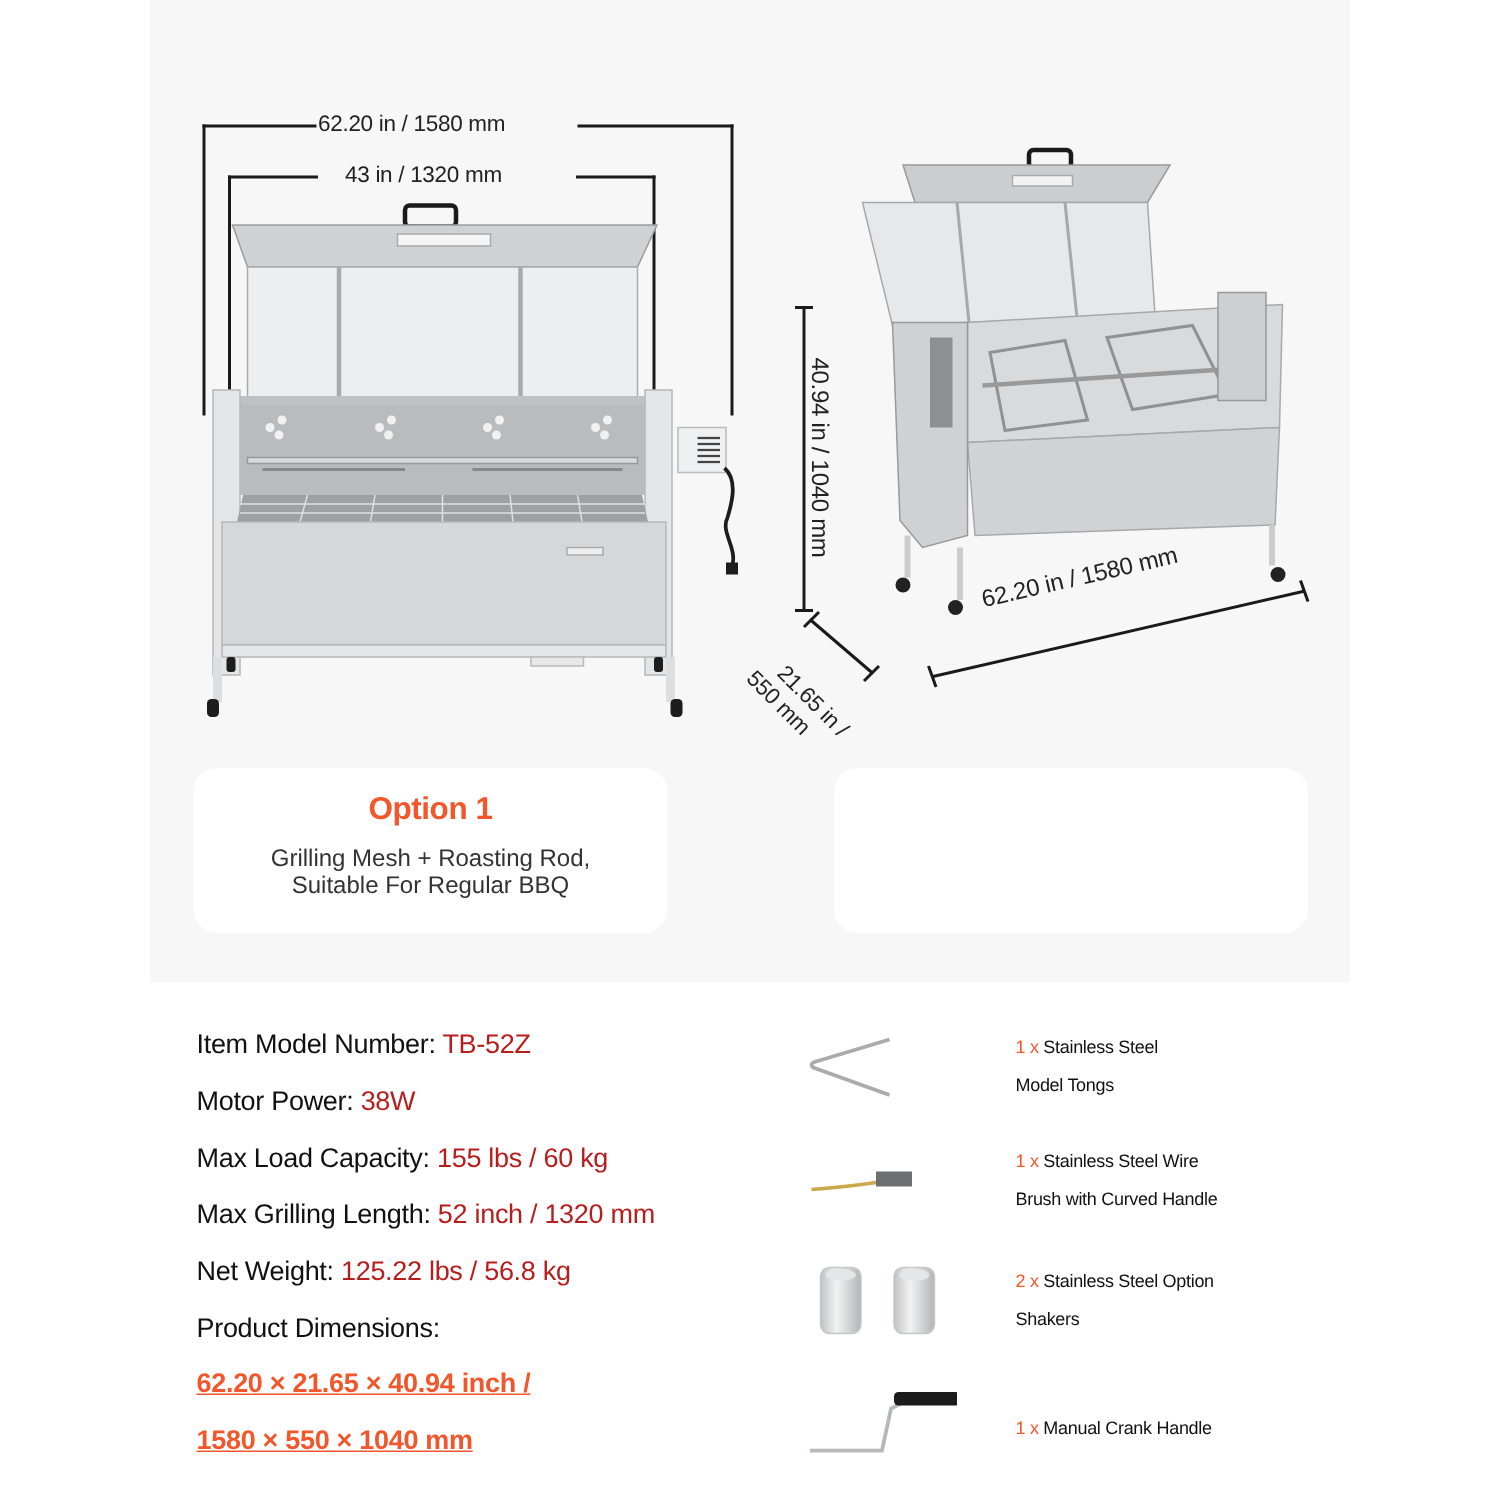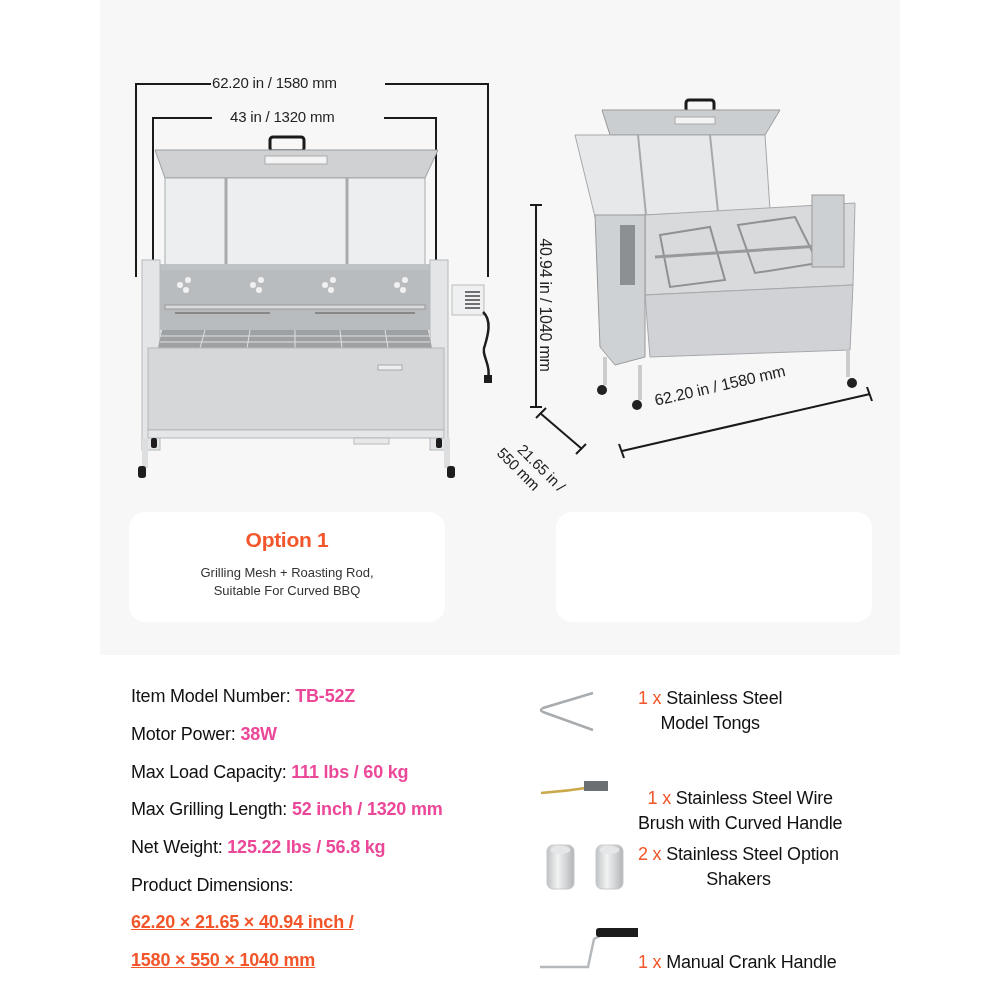--- a/index.html
+++ b/index.html
@@ -4,25 +4,25 @@
 <style>
   * { box-sizing: border-box; margin: 0; padding: 0; }
   html, body { width: 1000px; height: 1000px; background: #ffffff; overflow: hidden; }
   body { position: relative; font-family: "Liberation Sans", "DejaVu Sans", sans-serif; color: #111; }
   .panel { position: absolute; left: 100px; top: 0; width: 800px; height: 655px; background: #f7f7f7; }
   .abs { position: absolute; }
   .dim-text { position: absolute; font-size: 15px; color: #222; white-space: nowrap; letter-spacing: -0.2px; }
   .line { position: absolute; background: #1a1a1a; }
   .card { position: absolute; background: #fff; border-radius: 16px; text-align: center; }
   .card-title { font-weight: bold; font-size: 21px; color: #f2562a; margin-top: 16px; letter-spacing: -0.3px; }
-  .card-desc { font-size: 13px; color: #333; line-height: 18px; margin-top: 12px; }
+  .card-desc { font-size: 16px; color: #333; line-height: 18px; margin-top: 12px; }
   .spec { position: absolute; left: 131px; font-size: 18px; color: #111; white-space: nowrap; letter-spacing: -0.2px; }
-  .spec .val { color: #ec4899; font-weight: bold; }
+  .spec .val { color: #b91c1c; font-weight: normal; }
   .orange { color: #f2562a; font-weight: bold; text-decoration: underline; }
-  .acc-text { position: absolute; left: 638px; font-size: 18px; line-height: 25px; color: #111; letter-spacing: -0.2px; text-align: center; }
+  .acc-text { position: absolute; left: 677px; font-size: 12px; line-height: 25px; color: #111; letter-spacing: -0.2px; }
   .acc-text .qty { color: #f2562a; }
   svg { display: block; }
 </style>
 </head>
 <body>
 
 <div class="panel"></div>
 
 <div>
 
@@ -163,30 +163,30 @@
   <div class="dim-text" style="left:518px;top:432px;transform:rotate(45deg);transform-origin:left top;font-size:15px;line-height:17px;">
     <div style="margin-left:12px;">21.65 in /</div>
     <div>550 mm</div>
   </div>
 </div>
 
 <div class="card" style="left:129px;top:512px;width:316px;height:110px;">
   <div class="card-title">Option 1</div>
   <div class="card-desc">
     <div>Grilling Mesh + Roasting Rod,</div>
-    <div>Suitable For Curved BBQ</div>
+    <div>Suitable For Regular BBQ</div>
   </div>
 </div>
 <div class="card" style="left:556px;top:512px;width:316px;height:110px;">
 </div>
 
 <div>
   <div class="spec" style="top:686px;"><span>Item Model Number: </span><span class="val">TB-52Z</span></div>
   <div class="spec" style="top:724px;"><span>Motor Power: </span><span class="val">38W</span></div>
-  <div class="spec" style="top:762px;"><span>Max Load Capacity: </span><span class="val">111 lbs / 60 kg</span></div>
+  <div class="spec" style="top:762px;"><span>Max Load Capacity: </span><span class="val">155 lbs / 60 kg</span></div>
   <div class="spec" style="top:799px;"><span>Max Grilling Length: </span><span class="val">52 inch / 1320 mm</span></div>
   <div class="spec" style="top:837px;"><span>Net Weight: </span><span class="val">125.22 lbs / 56.8 kg</span></div>
   <div class="spec" style="top:875px;"><span>Product Dimensions:</span></div>
   <div class="spec orange" style="top:912px;">62.20 × 21.65 × 40.94 inch /</div>
   <div class="spec orange" style="top:950px;">1580 × 550 × 1040 mm</div>
 </div>
 
 <div>
 
   <div class="abs" style="left:538px;top:690px;">
@@ -198,21 +198,21 @@
     <div><span class="qty">1 x </span><span>Stainless Steel</span></div>
     <div>Model Tongs</div>
   </div>
 
   <div class="abs" style="left:538px;top:778px;">
     <svg width="70" height="20" viewBox="0 0 70 20">
       <path d="M3,15 Q30,13 55,9" fill="none" stroke="#c9a94a" stroke-width="2.5"></path>
       <rect x="58" y="3" width="24" height="10" fill="#6c6f72" transform="translate(-12,0)"></rect>
     </svg>
   </div>
-  <div class="acc-text" style="top:762px;margin-top:24px;">
+  <div class="acc-text" style="top:762px;">
     <div><span class="qty">1 x </span><span>Stainless Steel Wire</span></div>
     <div>Brush with Curved Handle</div>
   </div>
 
   <div class="abs" style="left:545px;top:842px;">
     <svg width="85" height="50" viewBox="0 0 85 50">
       <defs>
         <linearGradient id="steel" x1="0" x2="1" y1="0" y2="0">
           <stop offset="0" stop-color="#bfc2c5"></stop>
             <stop offset="0.4" stop-color="#f2f2f2"></stop>
@@ -229,16 +229,16 @@
     <div><span class="qty">2 x </span><span>Stainless Steel Option</span></div>
     <div>Shakers</div>
   </div>
 
   <div class="abs" style="left:538px;top:925px;">
     <svg width="100" height="48" viewBox="0 0 100 48">
       <path d="M2,42 L50,42 L56,14 L68,8" fill="none" stroke="#b6b9bc" stroke-width="2.5"></path>
       <rect x="66" y="3" width="44" height="9" rx="3" fill="#1c1c1c" transform="translate(-8,0)"></rect>
     </svg>
   </div>
-  <div class="acc-text" style="top:940px;margin-top:10px;">
+  <div class="acc-text" style="top:940px;">
     <div><span class="qty">1 x </span><span>Manual Crank Handle</span></div>
   </div>
 </div>
 
 </body></html>

